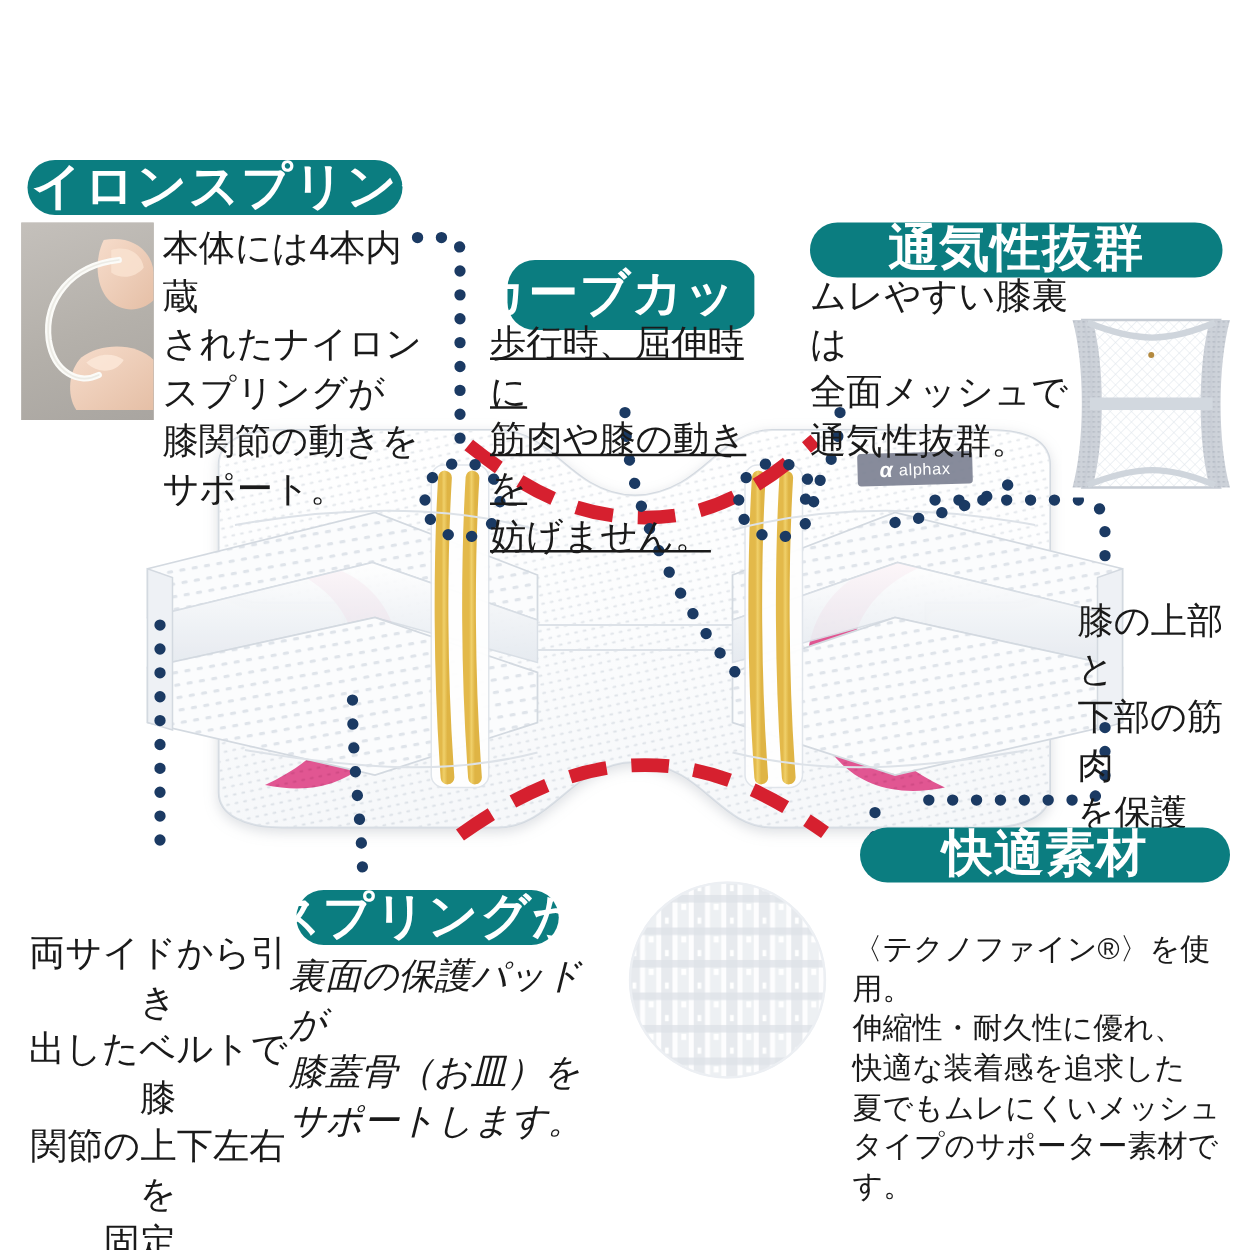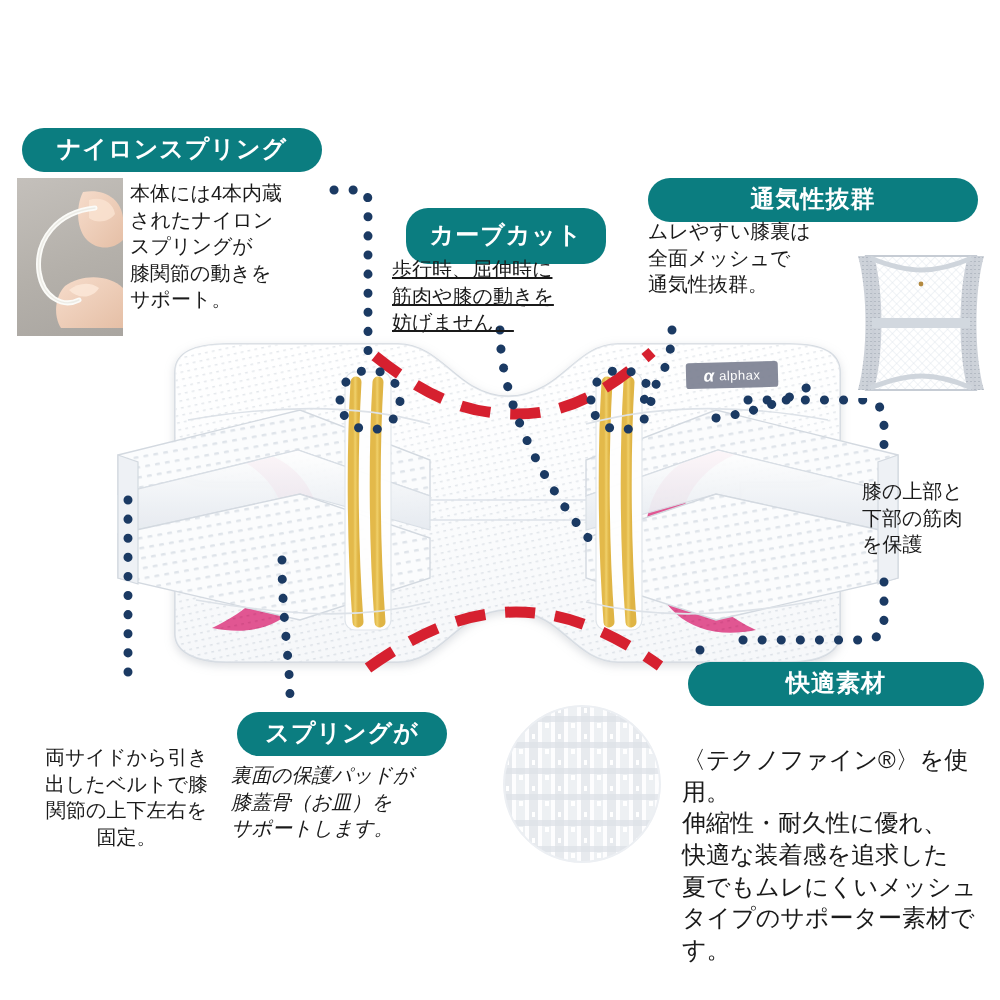--- a/index.html
+++ b/index.html
@@ -13,36 +13,36 @@
     color:#111;
   }
   #stage{position:absolute;left:0;top:0;width:1000px;height:1000px;}
 
   
   .badge{
     position:absolute;
     background:#0b7d80;
     color:#ffffff;
     border-radius:22px;
-    font-size:24px;
+    font-size:40px;
     font-weight:700;
     letter-spacing:1px;
     display:flex;
     align-items:center;
     justify-content:center;
     line-height:1;
     padding:7px 16px 10px 16px;
     box-sizing:border-box;
     white-space:nowrap;
   }
 
   
   .copy{
     position:absolute;
-    font-size:20px;
+    font-size:29px;
     line-height:1.33;
     color:#1a1a1a;
     font-weight:500;
     letter-spacing:0px;
     white-space:pre-line;
   }
   .copy.small{font-size:24px;line-height:1.32;}
 
   
   .photo{position:absolute;overflow:hidden;}

